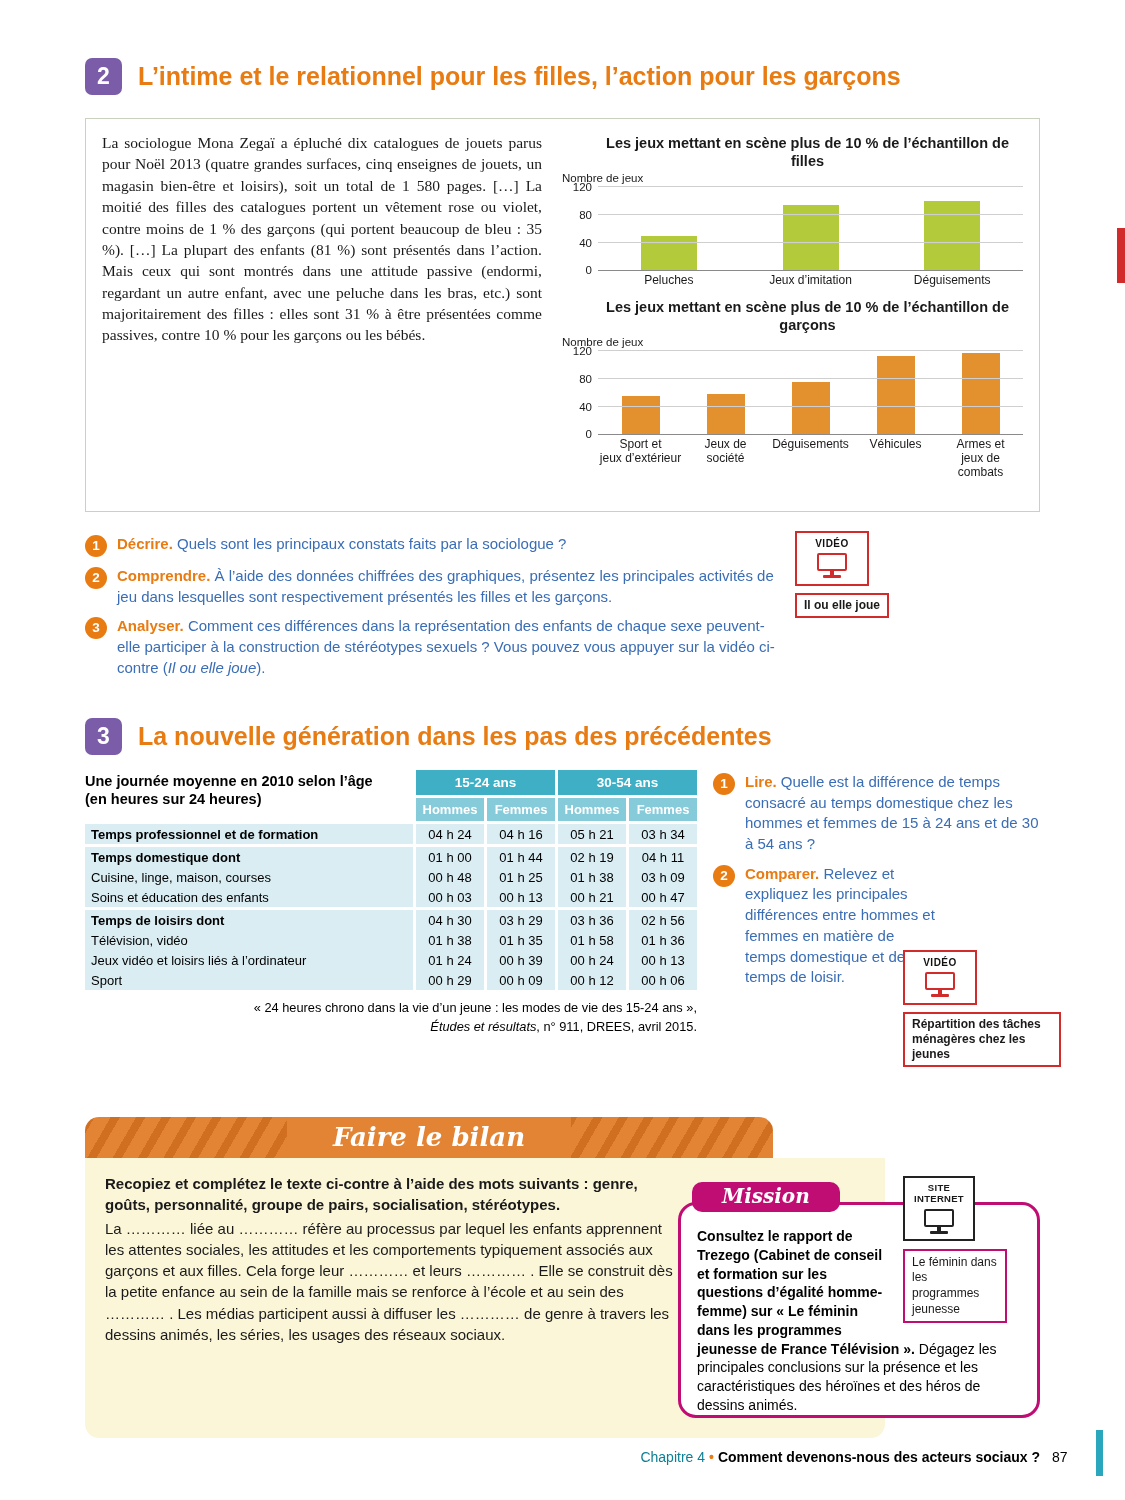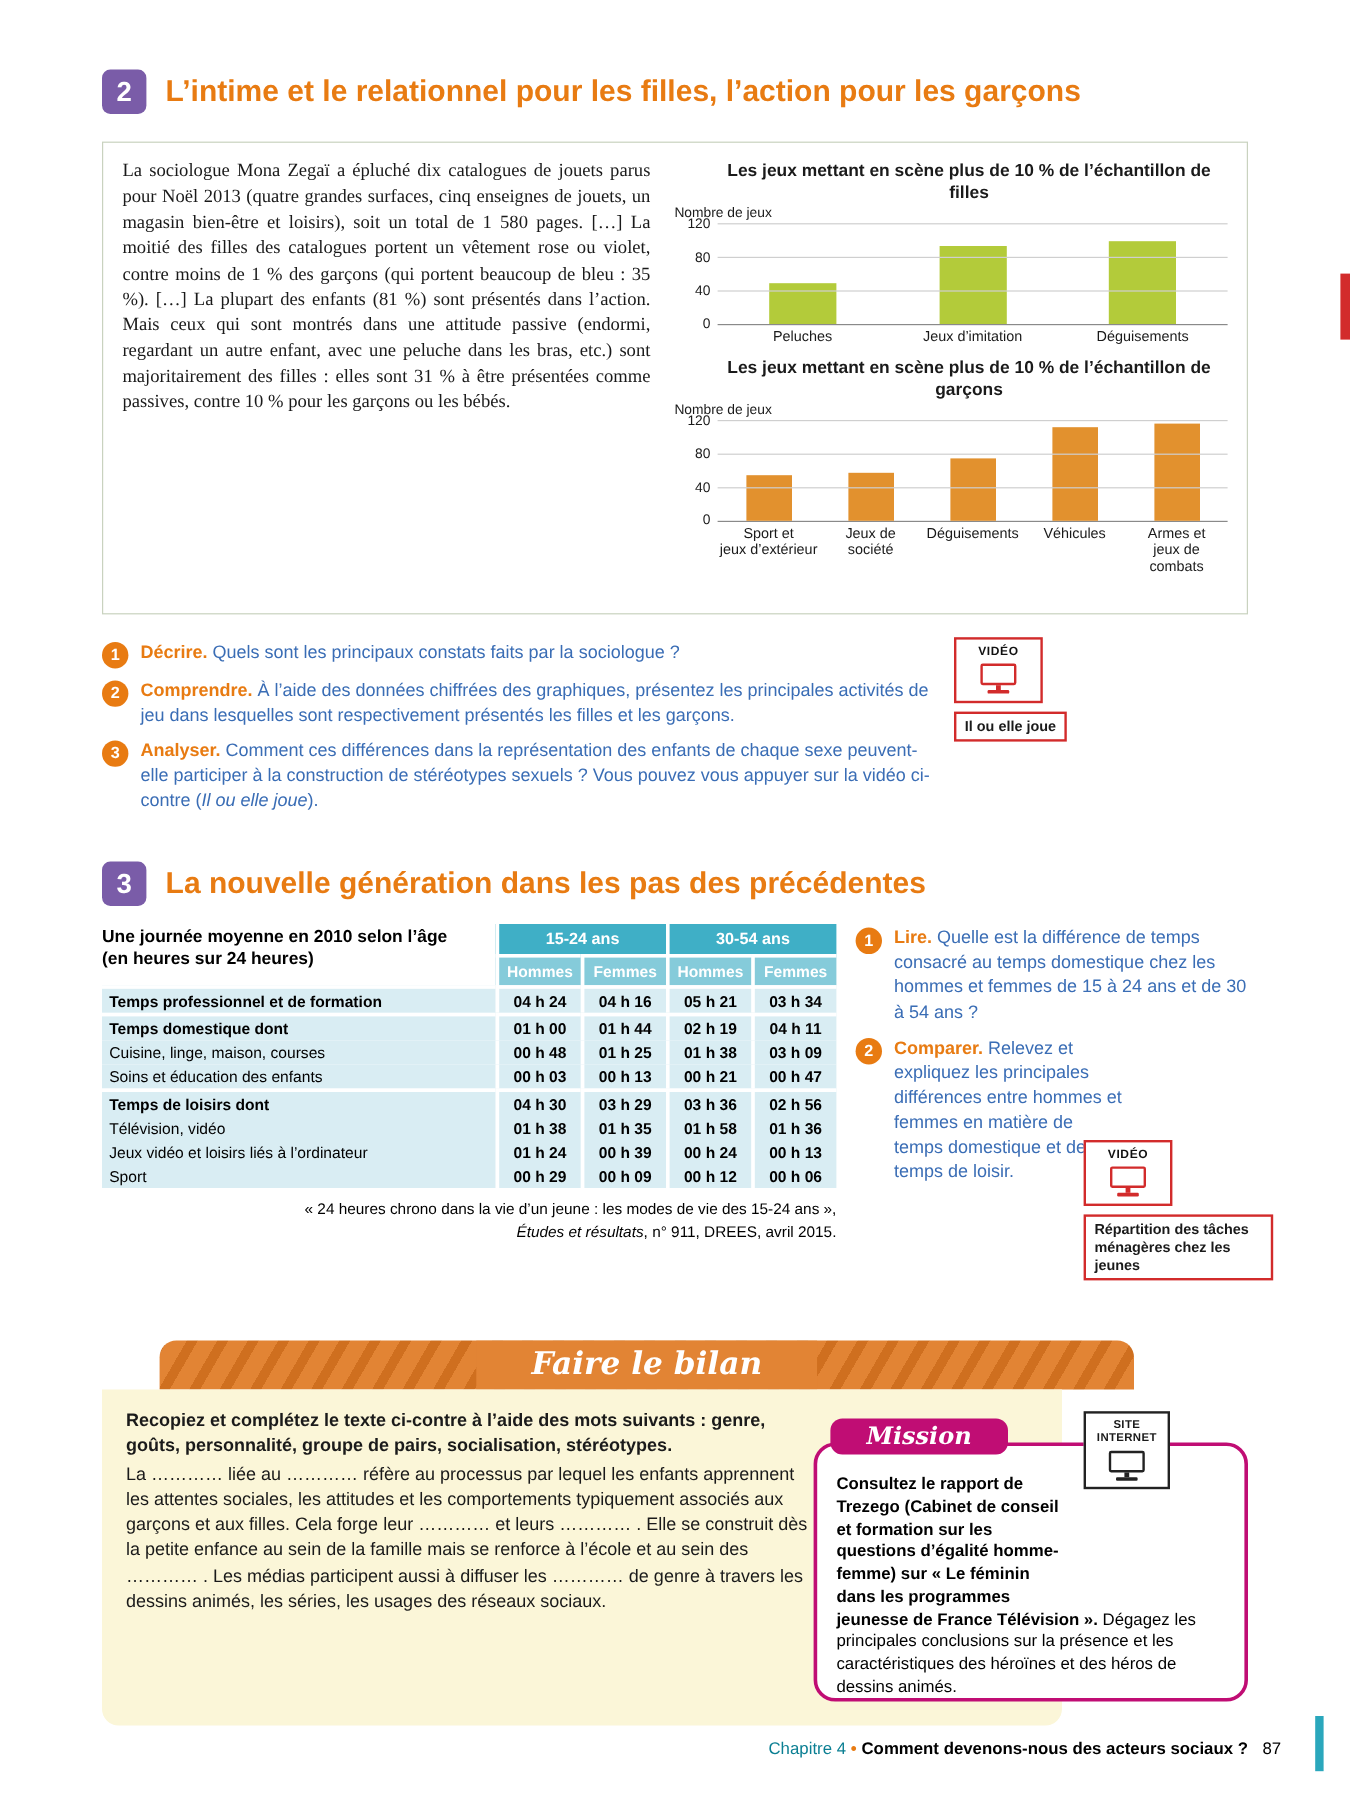--- a/index.html
+++ b/index.html
@@ -85,30 +85,30 @@
   
   .table-block{position:absolute;left:85px;top:770px;width:612px;}
   table.ttable{border-collapse:separate;border-spacing:0;width:612px;}
   .title-cell{width:328px;background:#fff;text-align:left;vertical-align:top;
     font-weight:bold;font-size:14.5px;line-height:1.25;padding:2px 8px 2px 0;color:#000;}
   th.grp{background:var(--teal);color:#fff;font-weight:bold;font-size:13.5px;padding:5px 0;
     border-left:3px solid #fff;text-align:center;margin-top:37px;}
   th.sub{background:var(--teal-light);color:#fff;font-weight:bold;font-size:13px;padding:4px 0;
     border-left:3px solid #fff;border-top:3px solid #fff;width:71px;text-align:center;}
   tbody td{background:var(--teal-bg);font-size:13px;padding:2.5px 6px;color:#000;}
-  tbody td.val{text-align:center;font-weight:bold;border-left:3px solid #fff;padding:2.5px 0;}
+  tbody td.val{text-align:center;font-weight:normal;border-left:3px solid #fff;padding:2.5px 0;}
   tbody tr.group-start td{border-top:3px solid #fff;}
   tbody td.lbl.bold{font-weight:bold;}
   .table-notes{margin-top:9px;font-size:12.8px;line-height:1.45;color:#000;}
   .note.n1{text-align:left;}
   .note.n2,.note.n3{text-align:right;}
 
   
-  .bilan-banner{position:absolute;left:85px;top:1117px;width:812px;height:41px;border-radius:14px 14px 0 0;
-    background:repeating-linear-gradient(-60deg,var(--banner) 0 14px,var(--banner-dark) 14px 22px);overflow:hidden;margin-left:48px;}
+  .bilan-banner{position:absolute;left:85px;top:1117px;width:688px;height:41px;border-radius:14px 14px 0 0;
+    background:repeating-linear-gradient(-60deg,var(--banner) 0 14px,var(--banner-dark) 14px 22px);overflow:hidden;}
   .bilan-banner-label{position:absolute;left:50%;top:0;transform:translateX(-50%);height:100%;
     background:var(--banner);padding:0 46px;color:#fff;font-family:"DejaVu Serif",serif;
     font-style:italic;font-weight:bold;font-size:26px;line-height:40px;white-space:nowrap;}
   .bilan-box{position:absolute;left:85px;top:1158px;width:800px;height:280px;background:var(--yellow);
     border-radius:0 0 14px 14px;padding:15px 212px 14px 20px;}
   .bilan-intro{margin:0 0 2px 0;font-size:15px;font-weight:bold;line-height:1.42;}
   .bilan-body{margin:0;font-size:15px;line-height:1.42;}
 
   
   .mission-box{position:absolute;left:678px;top:1202px;width:362px;height:216px;background:#fff;
@@ -379,20 +379,21 @@
 
   <div class="site-card">
     <div class="site-frame">
       <div class="site-label">SITE INTERNET</div>
       <div class="monitor">
         <div class="screen"></div>
           <div class="stand"></div>
           <div class="base"></div>
       </div>
     </div>
+    <div class="site-caption">Le féminin dans les programmes jeunesse</div>
   </div>
 
   <div class="footer">
     <span class="f-chap">Chapitre 4</span><span class="f-dot">•</span><span class="f-title">Comment devenons-nous des acteurs sociaux ?</span>
   </div>
   <div class="f-page">87</div>
 
 </div>
 
 </body></html>

